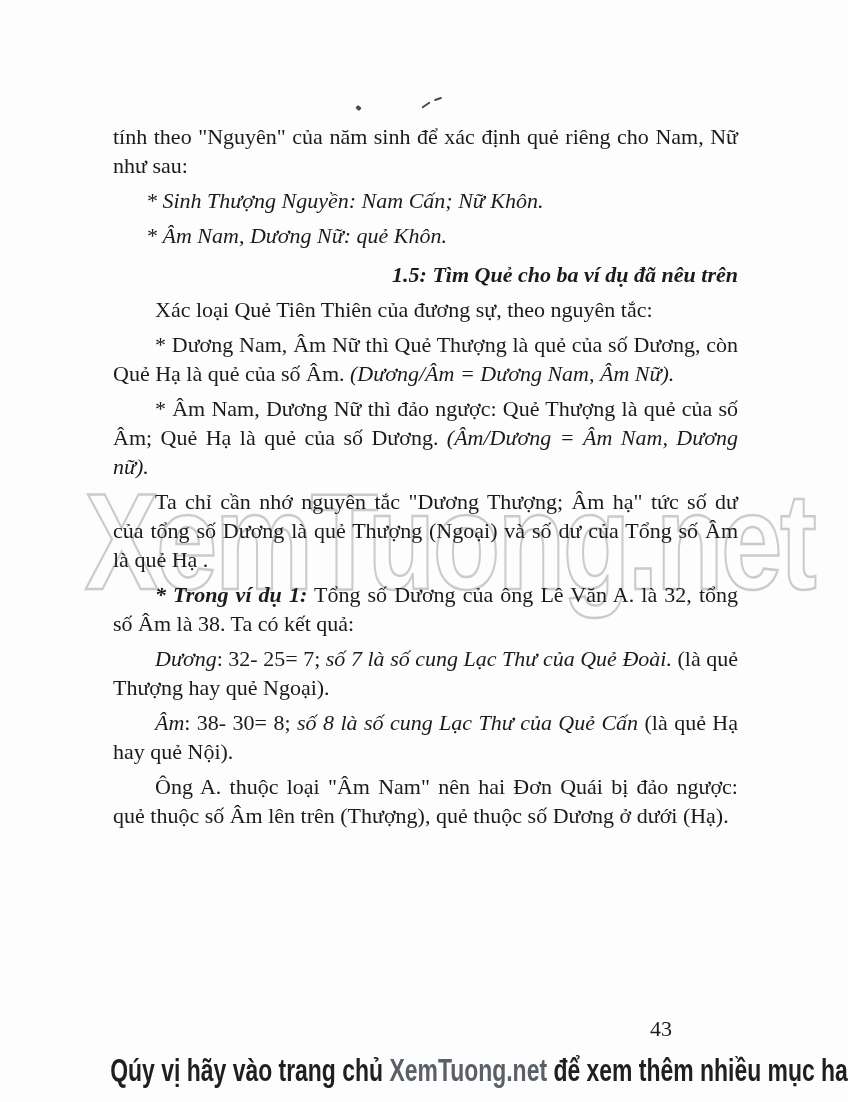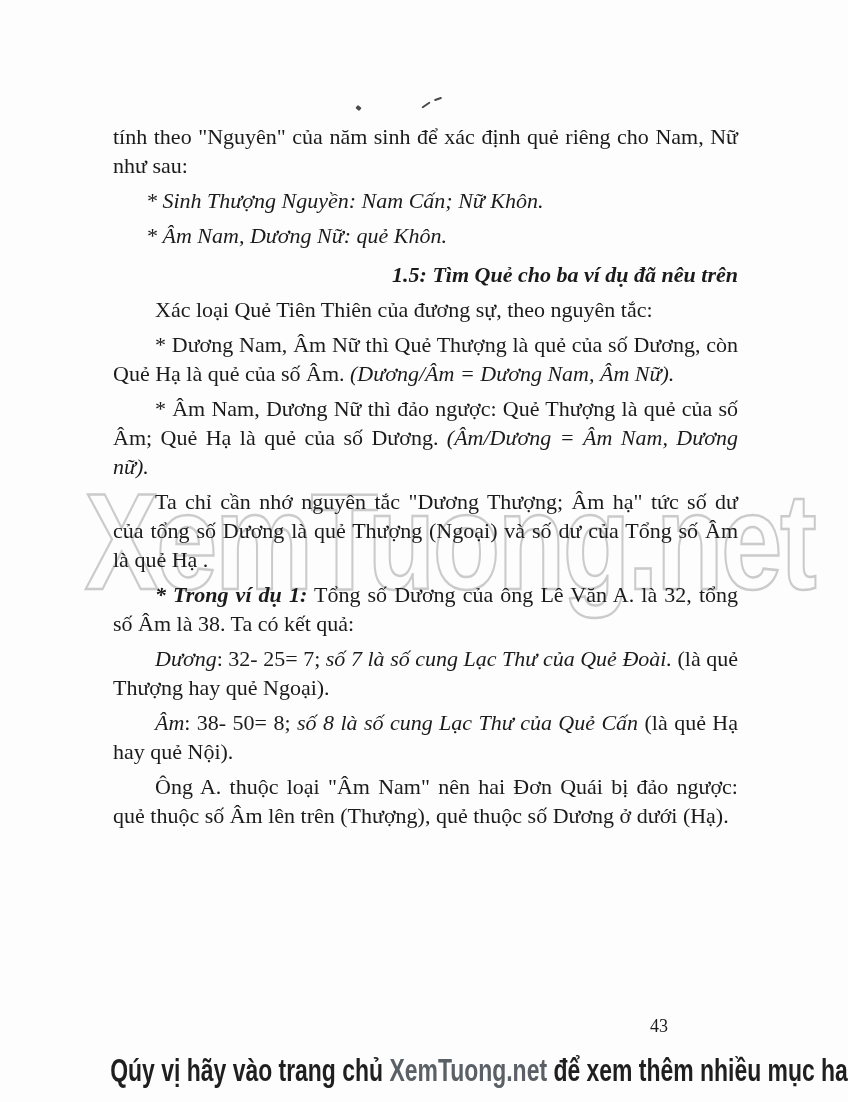--- a/index.html
+++ b/index.html
@@ -50,21 +50,21 @@
     font-weight:bold;
     font-style:italic;
     text-align:right;
     font-family:Liberation Serif, serif;
   }
   .it { font-style:italic; }
   .bold-it { font-weight:bold; font-style:italic; }
   .pagenum {
     position:absolute;
     left:650px; top:1016px;
-    font-size:18px;
+    font-size:22px;
     z-index:1;
   }
   .footer {
     position:absolute;
     left:0; right:0; top:1053px;
     text-align:center;
     font-family:"Liberation Sans", sans-serif;
     font-size:31px;
     font-weight:bold;
     transform:scaleX(0.74);
@@ -106,21 +106,21 @@
 
     <p><span>* Âm Nam, Dương Nữ thì đảo ngược: Quẻ Thượng là quẻ của số Âm; Quẻ Hạ là quẻ của số Dương. </span><span class="it">(Âm/Dương = Âm Nam, Dương nữ).</span></p>
 
     <p>Ta chỉ cần nhớ nguyên tắc "Dương Thượng; Âm hạ" tức số dư của tổng số Dương là quẻ Thượng (Ngoại) và số dư của Tổng số Âm là quẻ Hạ .</p>
 
 
     <p><span class="bold-it">* Trong ví dụ 1:</span><span> Tổng số Dương của ông Lê Văn A. là 32, tổng số Âm là 38. Ta có kết quả:</span></p>
 
     <p><span class="it">Dương</span><span>: 32- 25= 7; </span><span class="it">số 7 là số cung Lạc Thư của Quẻ Đoài.</span><span> (là quẻ Thượng hay quẻ Ngoại).</span></p>
 
-    <p><span class="it">Âm</span><span>: 38- 50= 8; </span><span class="it">số 8 là số cung Lạc Thư của Quẻ Cấn</span><span> (là quẻ Hạ hay quẻ Nội).</span></p>
+    <p><span class="it">Âm</span><span>: 38- 30= 8; </span><span class="it">số 8 là số cung Lạc Thư của Quẻ Cấn</span><span> (là quẻ Hạ hay quẻ Nội).</span></p>
 
     <p>Ông A. thuộc loại "Âm Nam" nên hai Đơn Quái bị đảo ngược: quẻ thuộc số Âm lên trên (Thượng), quẻ thuộc số Dương ở dưới (Hạ).</p>
 
   </div>
 
   <div class="pagenum">43</div>
 
   <div class="footer"><span>Qúy vị hãy vào trang chủ </span><span class="brand">XemTuong.net</span><span> để xem thêm nhiều mục hay khác</span></div>
 
 </div>

